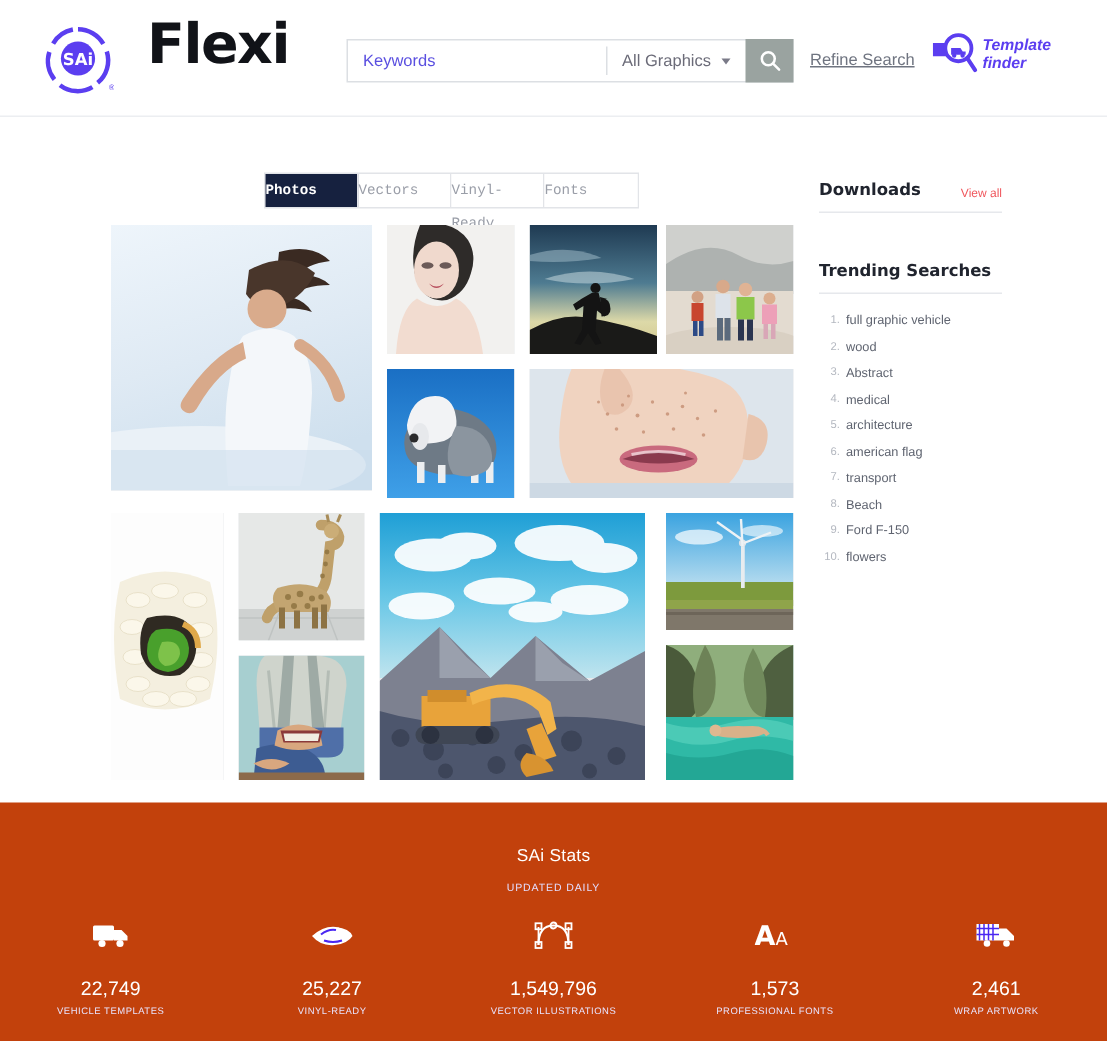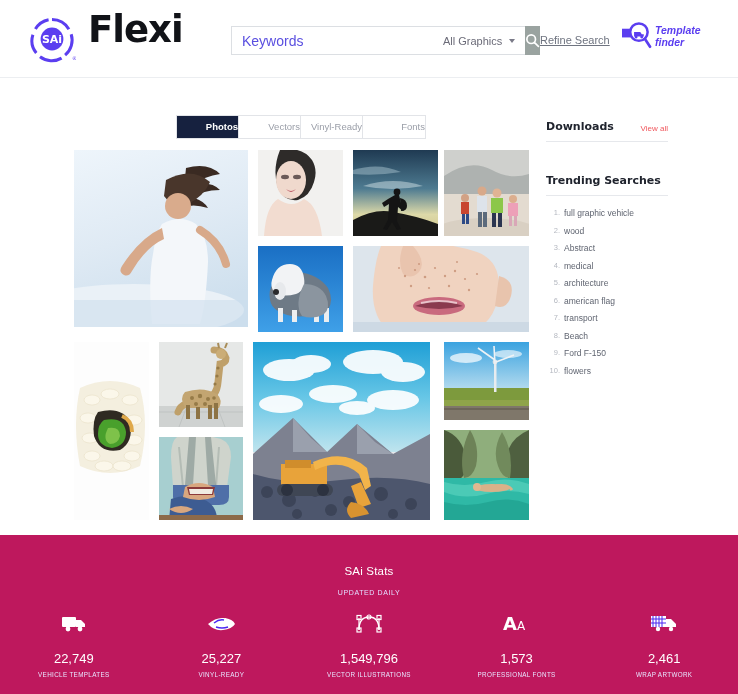--- a/index.html
+++ b/index.html
@@ -13,40 +13,40 @@
 
   
   .header {
     position: absolute; left:0; top:0; width:738px; height:78px;
     background:#ffffff; border-bottom:1px solid #eceef1;
   }
   .logo-wrap {
     position:absolute; left:28px; top:13px; display:flex; align-items:flex-start;
   }
   .logo-mark { width:48px; height:48px; position:relative; margin-top:2px; }
-  .logo-text { margin-left:12px; }
+  .logo-text { margin-left:22px; }
   .logo-flexi {
     font-family:"DejaVu Sans", sans-serif;
     font-weight:bold; font-size:37px; line-height:34px; color:#111318;
     letter-spacing:-1px;
   }
   .logo-sub {
     font-family:"DejaVu Sans", sans-serif;
     font-weight:bold; font-size:9.5px; line-height:11px; color:#15171c;
     text-align:center; margin-top:2px;
   }
 
   
   .search-bar {
     position:absolute; left:231px; top:26px; width:298px; height:29px;
     display:flex; background:#ffffff; border:1px solid #dcdfe3;
   }
   .search-input {
     flex:1; border:none; outline:none; background:transparent;
-    font-family:"Liberation Sans", sans-serif; font-size:14px; color:#5a4fe0;
+    font-family:"Liberation Sans", sans-serif; font-size:11px; color:#5a4fe0;
     padding:0 10px;
   }
   .search-input::placeholder { color:#5a4fe0; opacity:1; }
   .search-divider { width:1px; background:#dcdfe3; margin:4px 0; }
   .search-select {
     display:flex; align-items:center; gap:7px; padding:0 10px;
     font-size:11px; color:#6b6b78; white-space:nowrap; cursor:pointer;
   }
   .caret { width:0;height:0;border-left:3.5px solid transparent;border-right:3.5px solid transparent;border-top:4px solid #7a7a88; }
   .search-btn {
@@ -64,23 +64,24 @@
   }
 
   
   .content { position:absolute; left:0; top:79px; width:738px; height:456px; background:#fff; }
 
   .tabs {
     position:absolute; left:176px; top:36px; display:flex;
     border:1px solid #e2e4e8; background:#fff;
   }
   .tab {
-    height:22px; line-height:22px; padding:0 0; width:62px; text-align:right;
+    height:22px; line-height:22px; padding:0 0; width:62px; text-align:left;
     font-size:9.5px; color:#9a9ea8; cursor:pointer; border-right:1px solid #e2e4e8;
     background:#fff;
+    font-family:Liberation Mono, monospace;
   }
   .tab:last-child { border-right:none; }
   .tab.active { background:#16213f; color:#ffffff; font-weight:bold; }
 
   
   .mosaic { position:absolute; left:74px; top:71px; width:455px; height:370px; }
   .ph { position:absolute; overflow:hidden; background:#e7e9ec; }
 
   
   .sidebar { position:absolute; left:546px; top:41px; width:122px; }
@@ -98,21 +99,21 @@
     padding-left:18px; position:relative; cursor:pointer;
   }
   .trend-list li::before {
     content: counter(t) "."; position:absolute; left:0; top:0; color:#b4b8c0; font-size:7.5px;
     width:14px; text-align:right;
   }
 
   
   .stats {
     position:absolute; left:0; top:535px; width:738px; height:159px;
-    background:#be185d; color:#ffffff; text-align:center;
+    background:#c2410c; color:#ffffff; text-align:center;
   }
   .stats-title { font-size:11.5px; margin-top:30px; letter-spacing:.2px; color:#ffffff; }
   .stats-sub { font-size:7px; margin-top:12px; letter-spacing:.6px; color:#e3ddff; }
   .stats-row { position:absolute; left:0; top:75px; width:738px; display:flex; }
   .stat { flex:1; text-align:center; }
   .stat-icon { height:26px; display:flex; align-items:center; justify-content:center; }
   .stat-num { font-size:13px; margin-top:15px; color:#ffffff; }
   .stat-label { font-size:6.3px; margin-top:5px; letter-spacing:.35px; color:#e8e4ff; }
 </style>
 </head>

